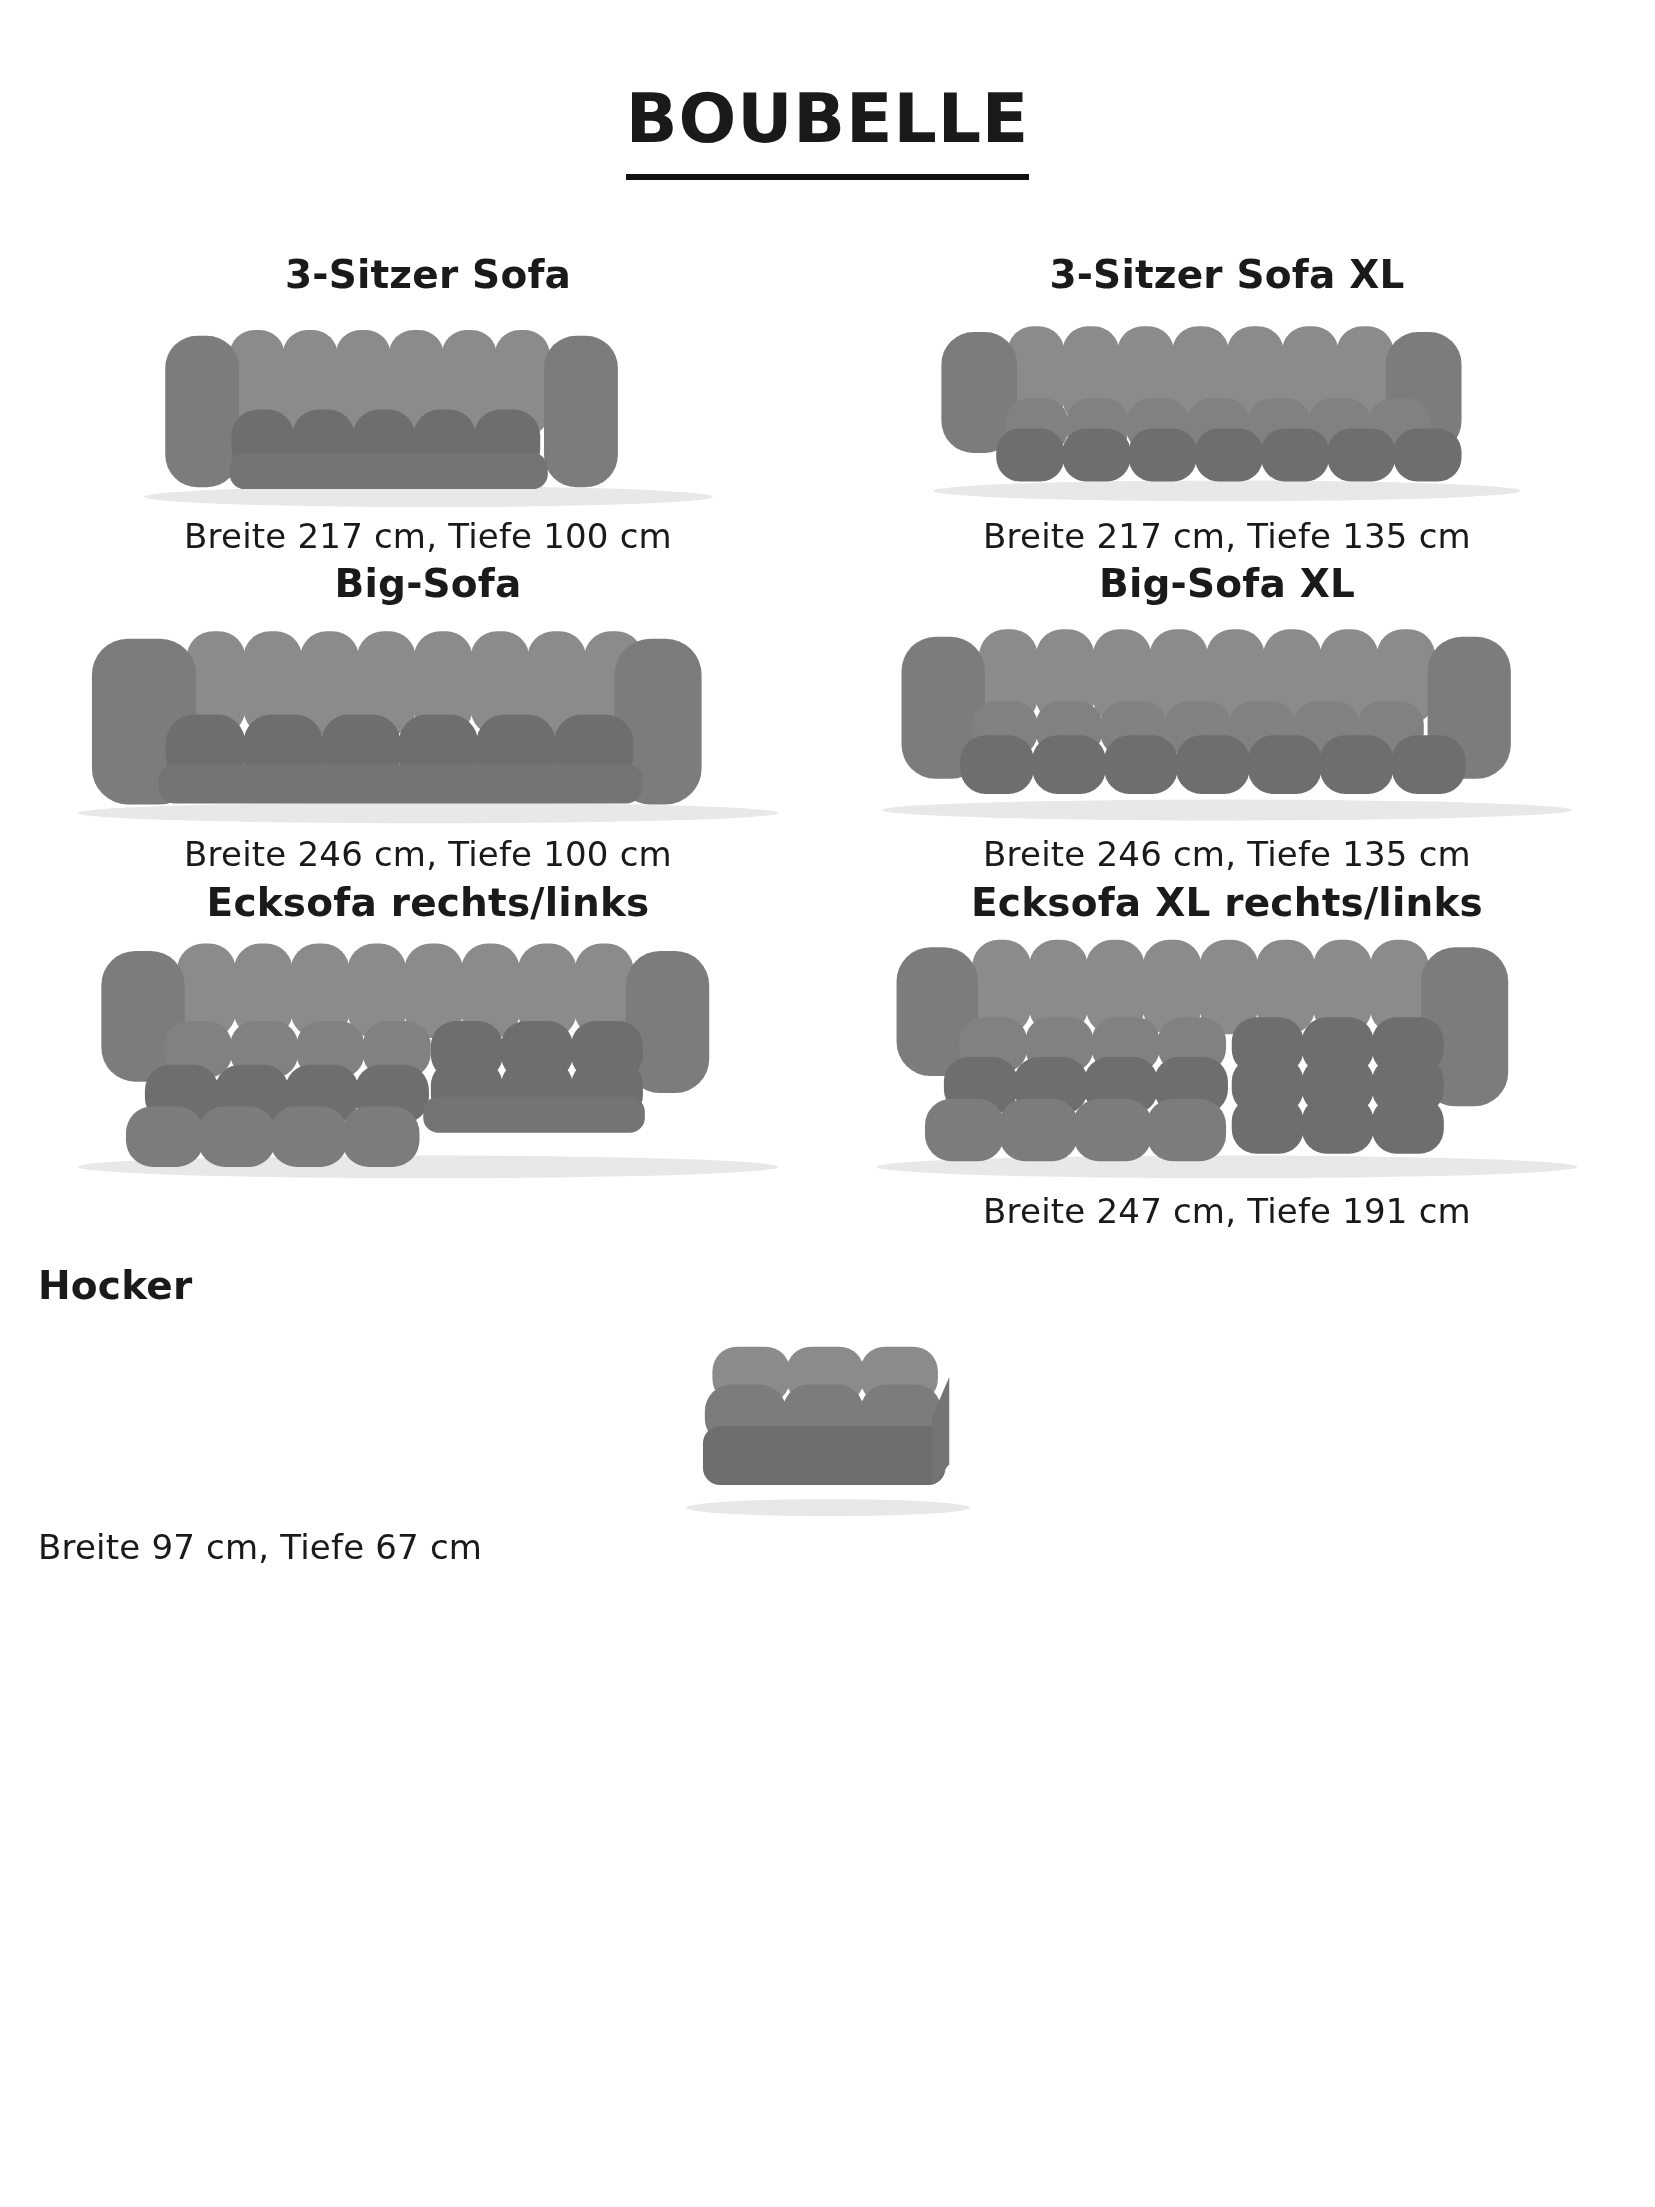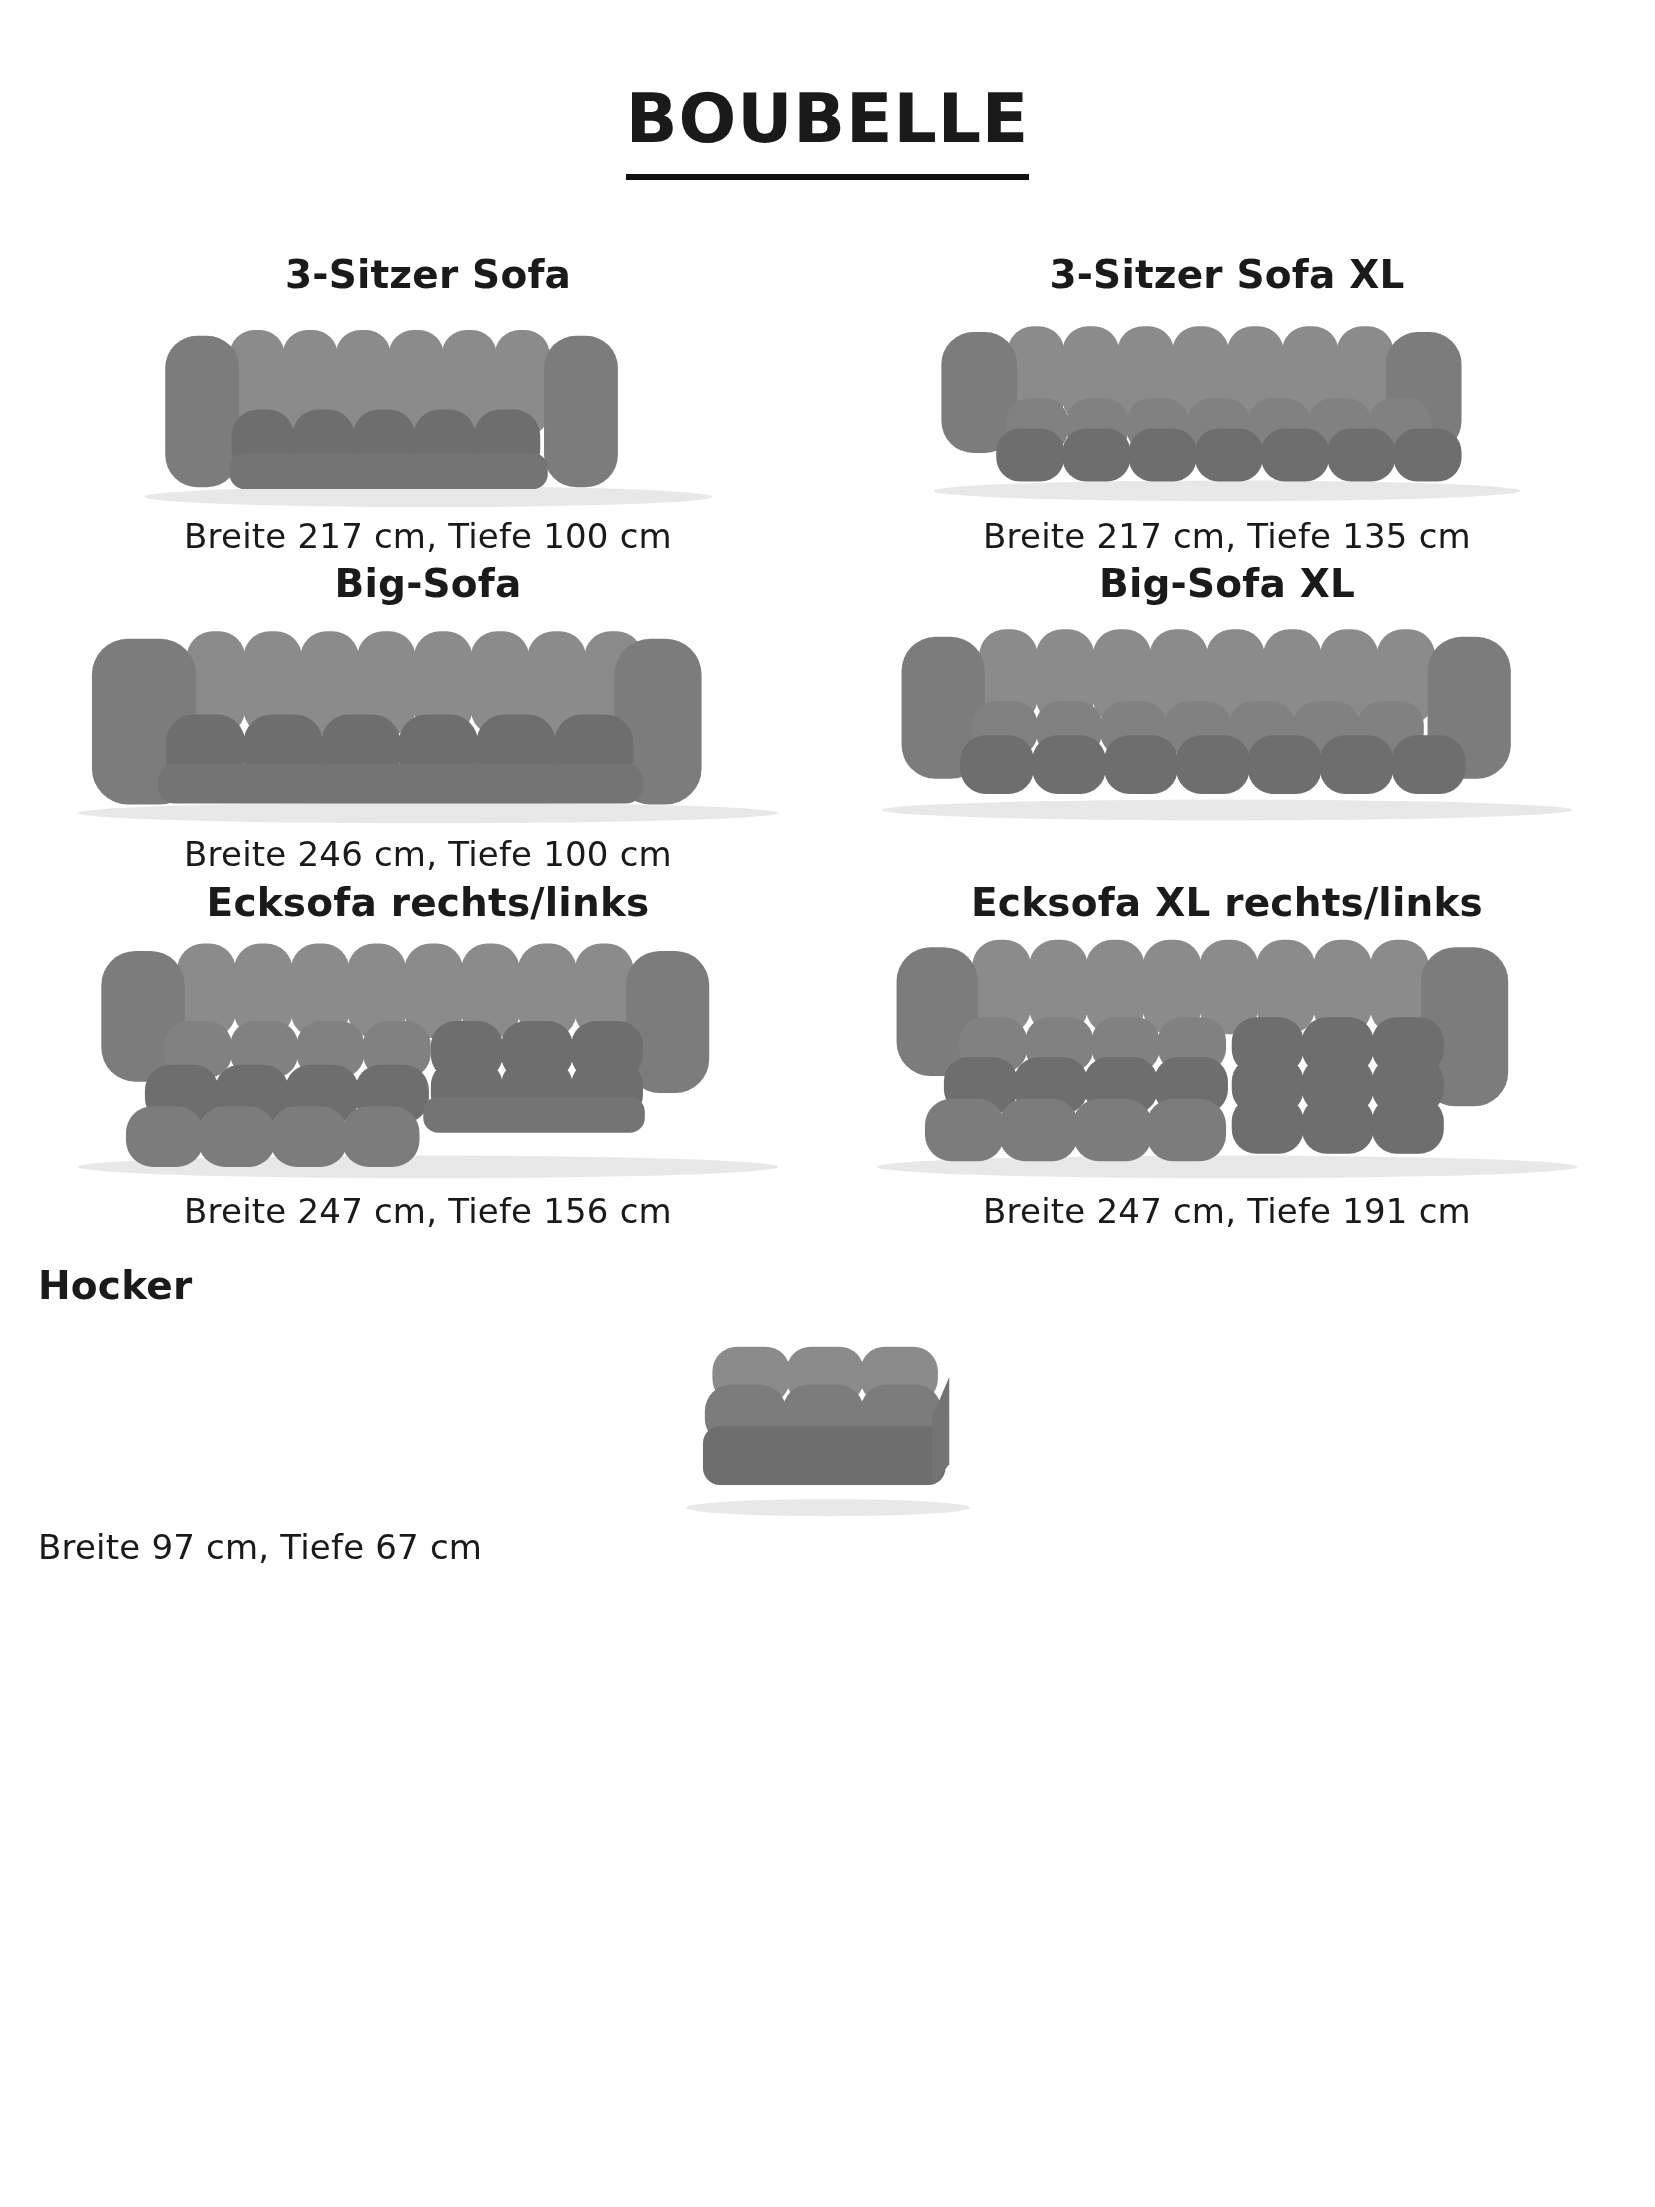--- a/index.html
+++ b/index.html
@@ -237,20 +237,21 @@
             <rect class="fab-dark" x="108" y="126" width="78" height="62" rx="27"></rect>
             <rect class="fab-dark" x="184" y="126" width="78" height="62" rx="27"></rect>
             <rect class="fab-dark" x="260" y="126" width="78" height="62" rx="27"></rect>
             <rect class="fab-dark" x="336" y="126" width="78" height="62" rx="27"></rect>
             <rect class="fab-dark" x="412" y="126" width="78" height="62" rx="27"></rect>
             <rect class="fab-dark" x="488" y="126" width="78" height="62" rx="27"></rect>
             <rect class="fab-dark" x="564" y="126" width="78" height="62" rx="27"></rect>
           </g>
         </svg>
       </div>
+      <div class="cell-caption">Breite 246 cm, Tiefe 135 cm</div>
     </div>
 
     <div class="cell r3">
       <div class="cell-title">Ecksofa rechts/links</div>
       <div class="img-box">
         <svg width="748" height="256" viewBox="0 0 790 270">
           <ellipse class="shadow" cx="395" cy="250" rx="370" ry="12"></ellipse>
 
           <g>
             <rect class="fab-light" x="130" y="14" width="62" height="100" rx="28"></rect>
@@ -284,21 +285,20 @@
             <rect class="fab-dark" x="244" y="142" width="78" height="62" rx="27"></rect>
             <rect class="fab-dark" x="318" y="142" width="78" height="62" rx="27"></rect>
             <rect class="fab-mid" x="76" y="186" width="82" height="64" rx="28"></rect>
             <rect class="fab-mid" x="152" y="186" width="82" height="64" rx="28"></rect>
             <rect class="fab-mid" x="228" y="186" width="82" height="64" rx="28"></rect>
             <rect class="fab-mid" x="304" y="186" width="82" height="64" rx="28"></rect>
           </g>
           <rect class="fab-side" x="390" y="176" width="234" height="38" rx="16"></rect>
         </svg>
       </div>
-      <div class="cell-caption">Breite 247 cm, Tiefe 156 cm</div>
     </div>
 
     <div class="cell r3">
       <div class="cell-title">Ecksofa XL rechts/links</div>
       <div class="img-box">
         <svg width="748" height="256" viewBox="0 0 790 270">
           <ellipse class="shadow" cx="395" cy="250" rx="370" ry="12"></ellipse>
           <g>
             <rect class="fab-light" x="126" y="10" width="62" height="100" rx="28"></rect>
             <rect class="fab-light" x="186" y="10" width="62" height="100" rx="28"></rect>

